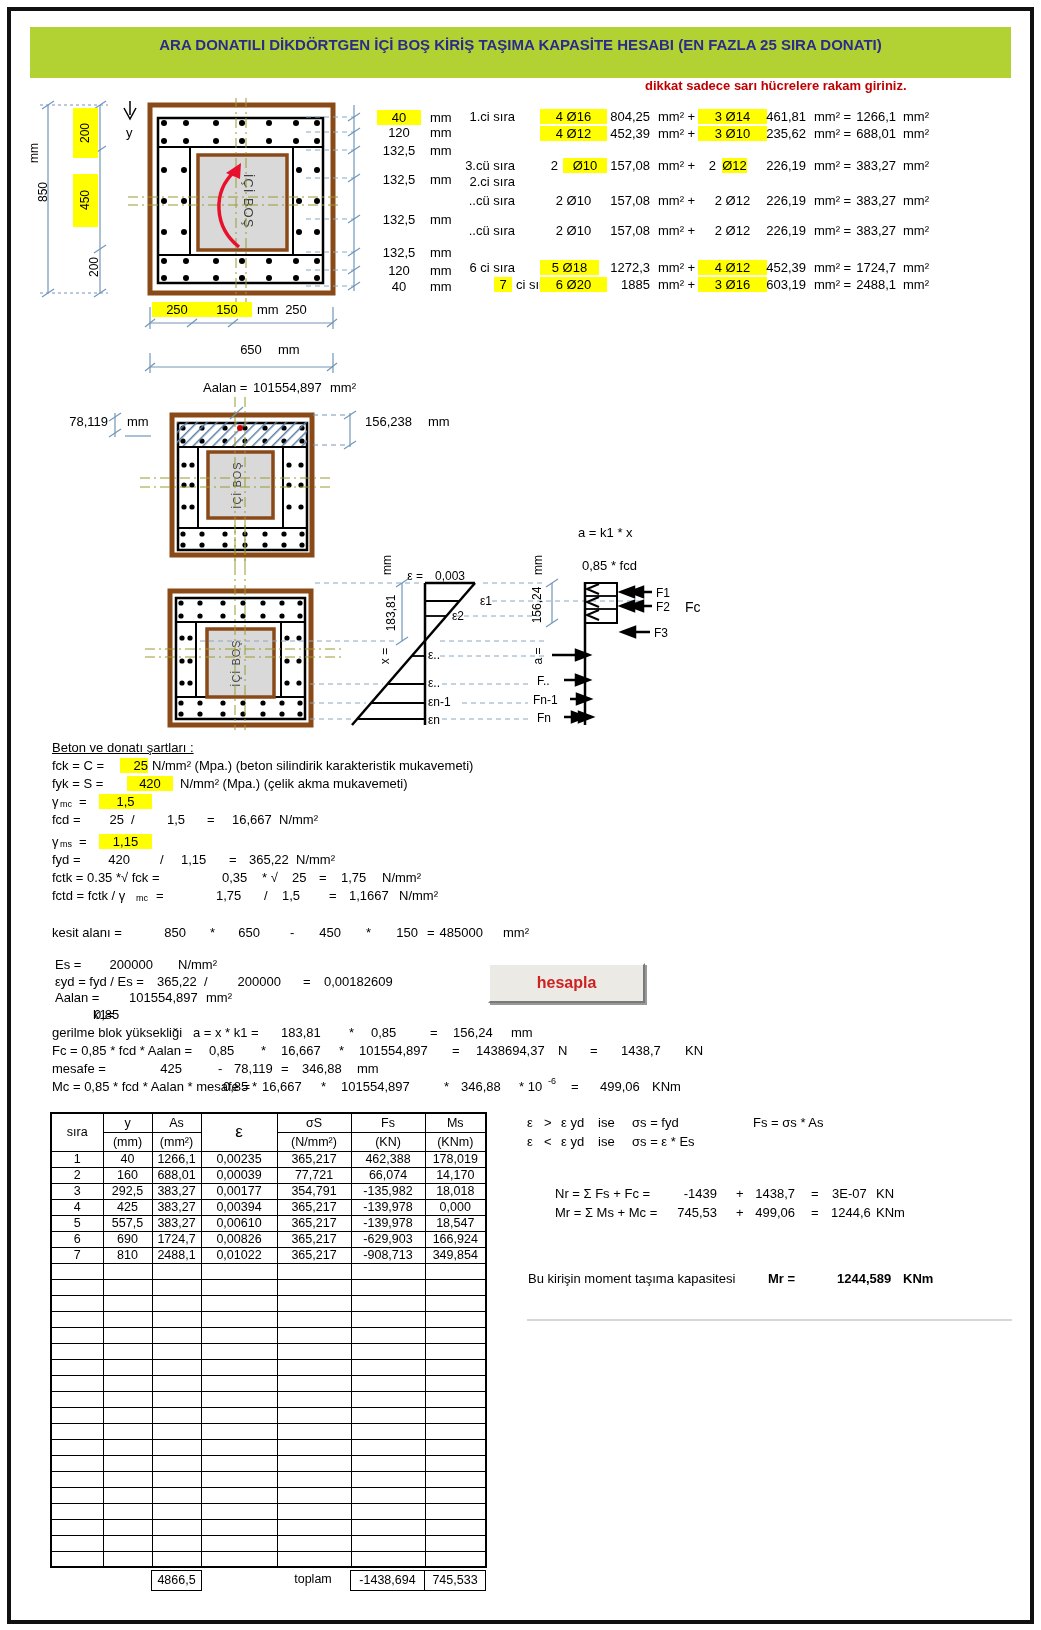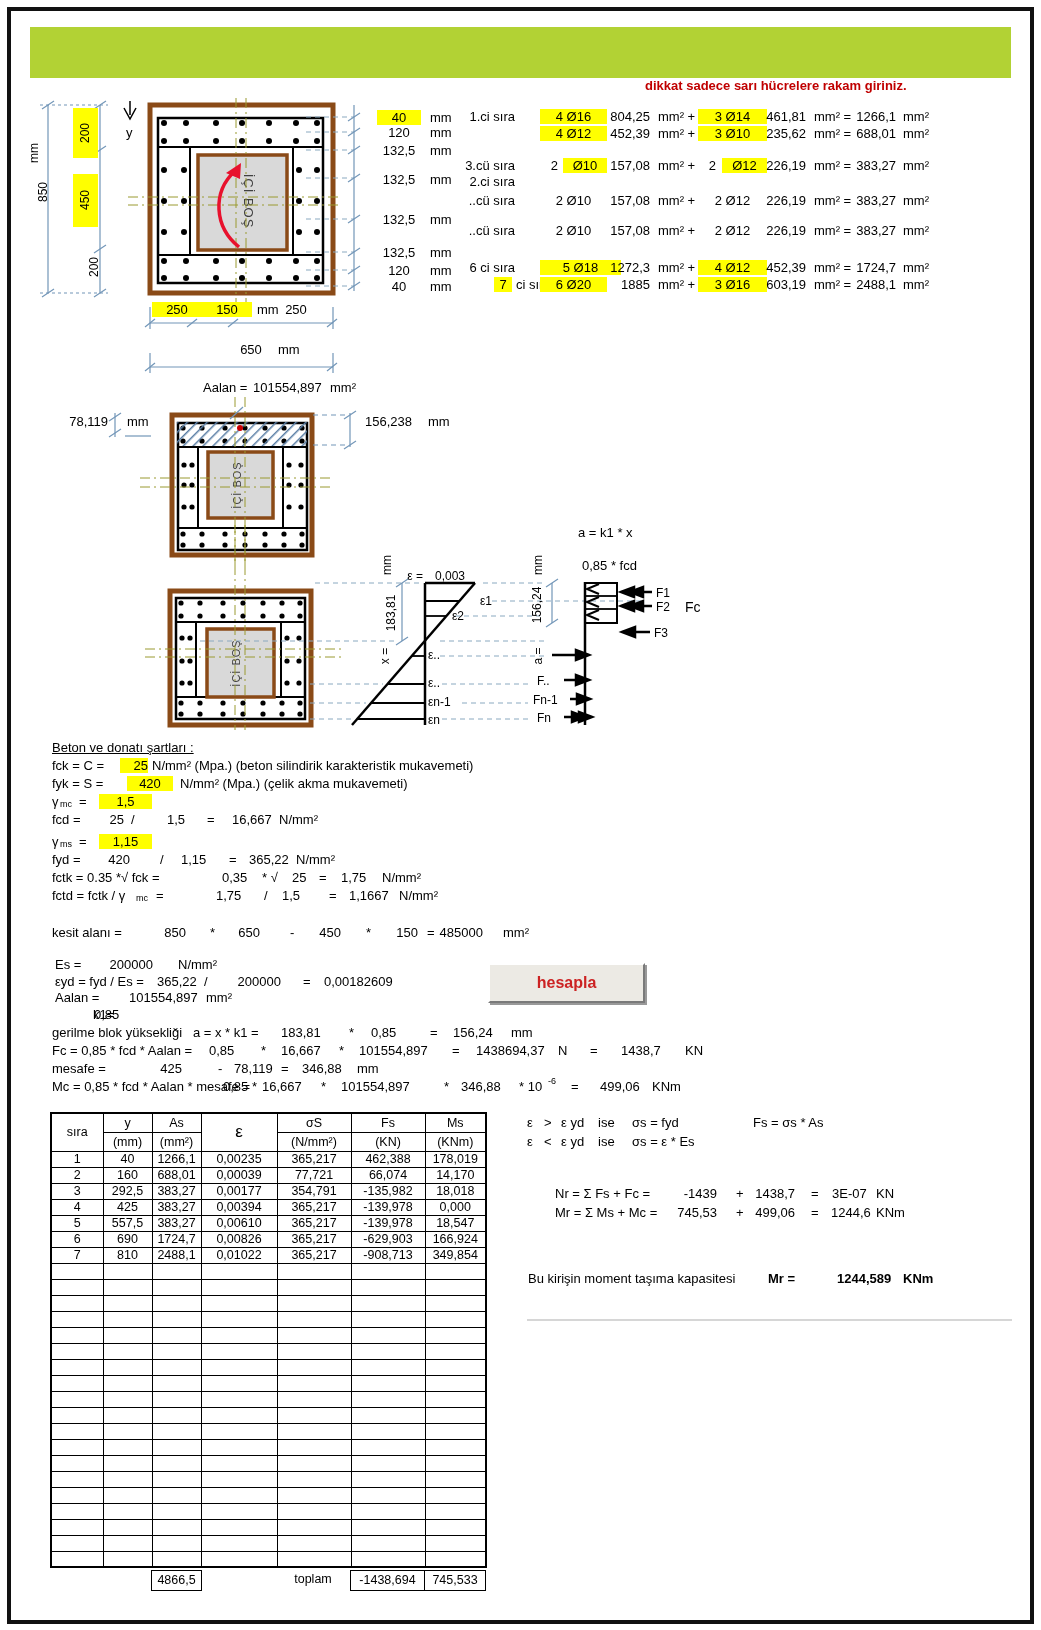--- a/index.html
+++ b/index.html
@@ -33,20 +33,21 @@
   #resultline{position:absolute;left:527px;top:1319px;width:485px;height:2px;background:#d6d6d6;}
   svg text{font-family:"Liberation Sans",sans-serif;}
 </style>
 </head>
 <body>
 
 <div id="page">
   <div id="frame"></div>
 
   <div id="greenbar">
+    <div id="title">ARA DONATILI DİKDÖRTGEN İÇİ BOŞ KİRİŞ TAŞIMA KAPASİTE HESABI (EN FAZLA 25 SIRA DONATI)</div>
   </div>
 
   <svg id="svg-d1" class="dsvg" style="left:28px;top:95px;" width="430" height="285" viewBox="0 0 430 285">
     <g stroke="#7296b8" stroke-width="1.2">
       <line x1="20" y1="10" x2="20" y2="198"></line>
       <line x1="14" y1="14" x2="26" y2="6"></line>
         <line x1="14" y1="202" x2="26" y2="194"></line>
       <line x1="72" y1="10" x2="72" y2="198"></line>
       <line x1="66" y1="14" x2="78" y2="6"></line>
         <line x1="66" y1="59" x2="78" y2="51"></line>
@@ -414,21 +415,21 @@
         <span class="seg" style="left: 846px; width: 50px; text-align: right;">688,01</span>
         <span class="seg" style="left: 903px;">mm²</span>
       </div>
       <div class="line" style="top: 158px;">
         <span class="seg" style="left: 450px; width: 65px; text-align: right;">3.cü sıra</span>
         <span class="seg" style="left: 540px; width: 18px; text-align: right;">2</span>
         <span class="seg hl" style="left: 563px; width: 44px; text-align: center;">Ø10</span>
         <span class="seg" style="left: 598px; width: 52px; text-align: right;">157,08</span>
         <span class="seg" style="left: 658px;">mm² +</span>
         <span class="seg" style="left: 698px; width: 18px; text-align: right;">2</span>
-        <span class="seg hl" style="left: 722px; width: 45px; text-align: center;">Ø12</span>
+        <span class="seg hl" style="left: 722px; width: 25px; text-align: center;">Ø12</span>
         <span class="seg" style="left: 754px; width: 52px; text-align: right;">226,19</span>
         <span class="seg" style="left: 814px;">mm² =</span>
         <span class="seg" style="left: 846px; width: 50px; text-align: right;">383,27</span>
         <span class="seg" style="left: 903px;">mm²</span>
       </div>
       <div class="line" style="top: 193px;">
         <span class="seg" style="left: 450px; width: 65px; text-align: right;">..cü sıra</span>
         <span class="seg" style="left: 540px; width: 67px; text-align: center;">2 Ø10</span>
         <span class="seg" style="left: 598px; width: 52px; text-align: right;">157,08</span>
         <span class="seg" style="left: 658px;">mm² +</span>
@@ -444,21 +445,21 @@
         <span class="seg" style="left: 598px; width: 52px; text-align: right;">157,08</span>
         <span class="seg" style="left: 658px;">mm² +</span>
         <span class="seg" style="left: 698px; width: 69px; text-align: center;">2 Ø12</span>
         <span class="seg" style="left: 754px; width: 52px; text-align: right;">226,19</span>
         <span class="seg" style="left: 814px;">mm² =</span>
         <span class="seg" style="left: 846px; width: 50px; text-align: right;">383,27</span>
         <span class="seg" style="left: 903px;">mm²</span>
       </div>
       <div class="line" style="top: 260px;">
         <span class="seg" style="left: 450px; width: 65px; text-align: right;">6 ci sıra</span>
-        <span class="seg hl" style="left: 540px; width: 81px; text-align: center;">5 Ø18</span>
+        <span class="seg hl" style="left: 540px; width: 59px; text-align: center;">5 Ø18</span>
         <span class="seg" style="left: 598px; width: 52px; text-align: right;">1272,3</span>
         <span class="seg" style="left: 658px;">mm² +</span>
         <span class="seg hl" style="left: 698px; width: 69px; text-align: center;">4 Ø12</span>
         <span class="seg" style="left: 754px; width: 52px; text-align: right;">452,39</span>
         <span class="seg" style="left: 814px;">mm² =</span>
         <span class="seg" style="left: 846px; width: 50px; text-align: right;">1724,7</span>
         <span class="seg" style="left: 903px;">mm²</span>
       </div>
       <div class="line" style="top: 277px;">
         <span class="seg hl" style="left: 494px; width: 18px; text-align: center;">7</span>

